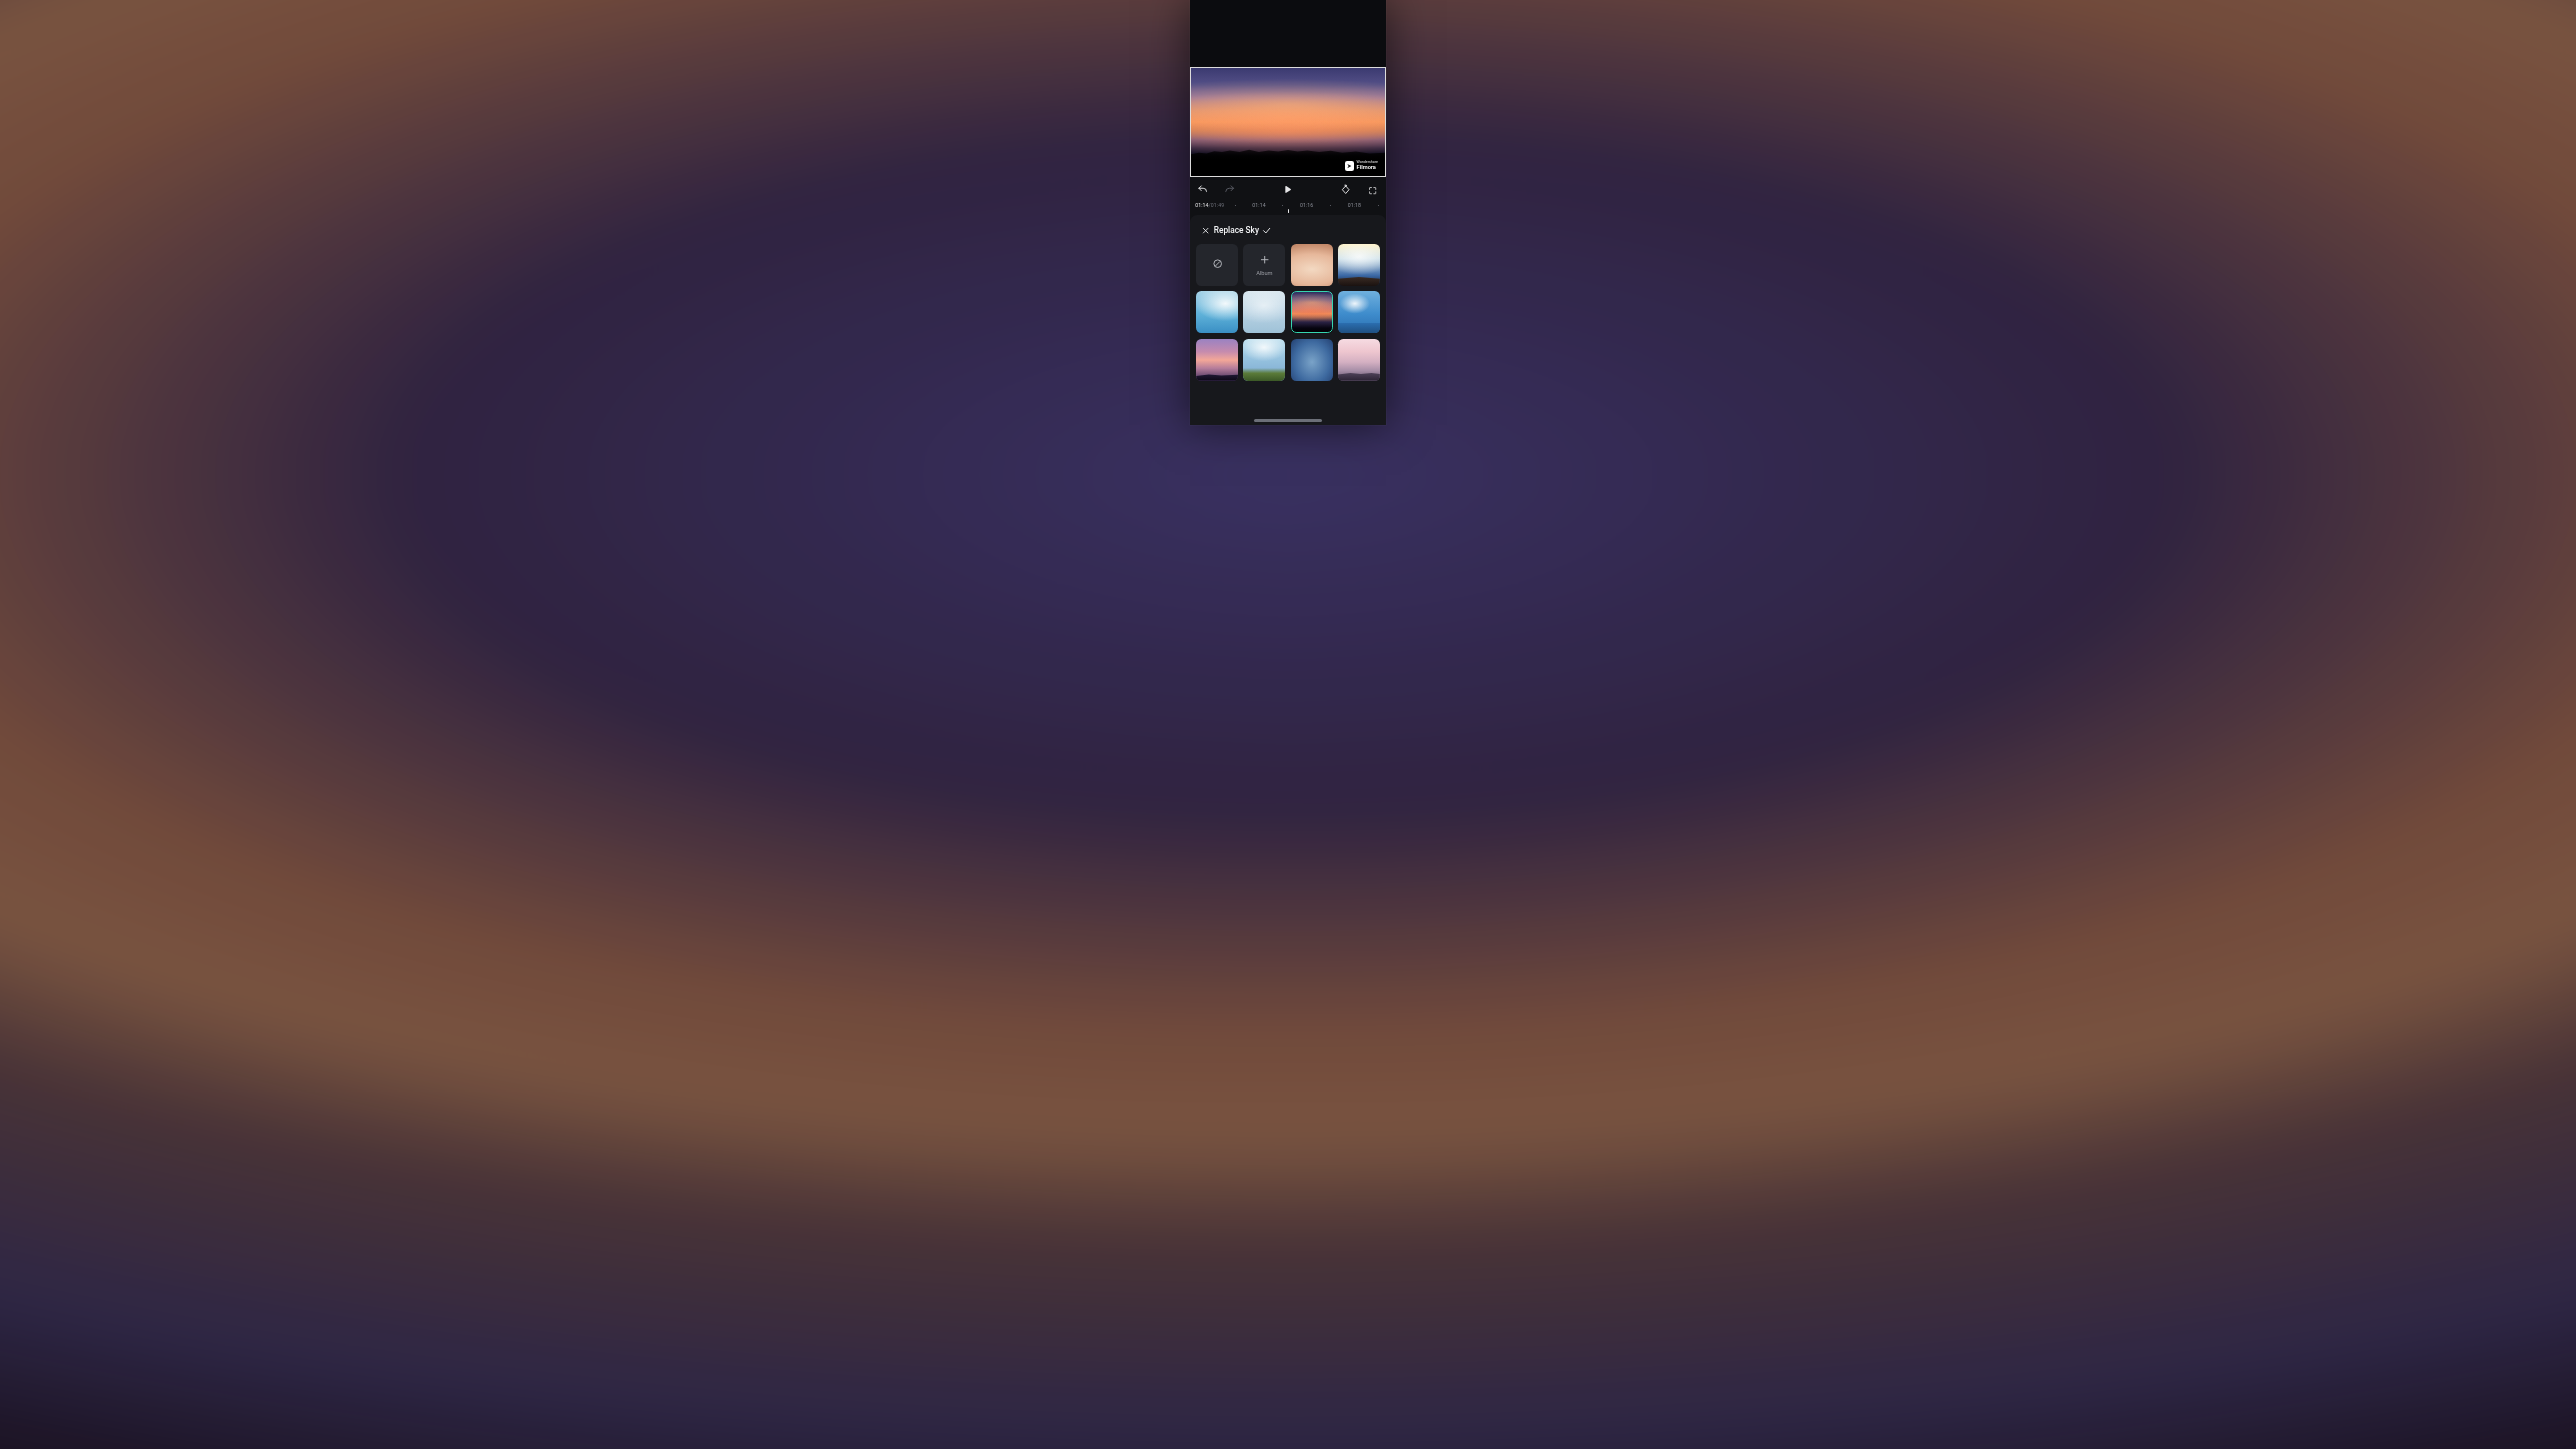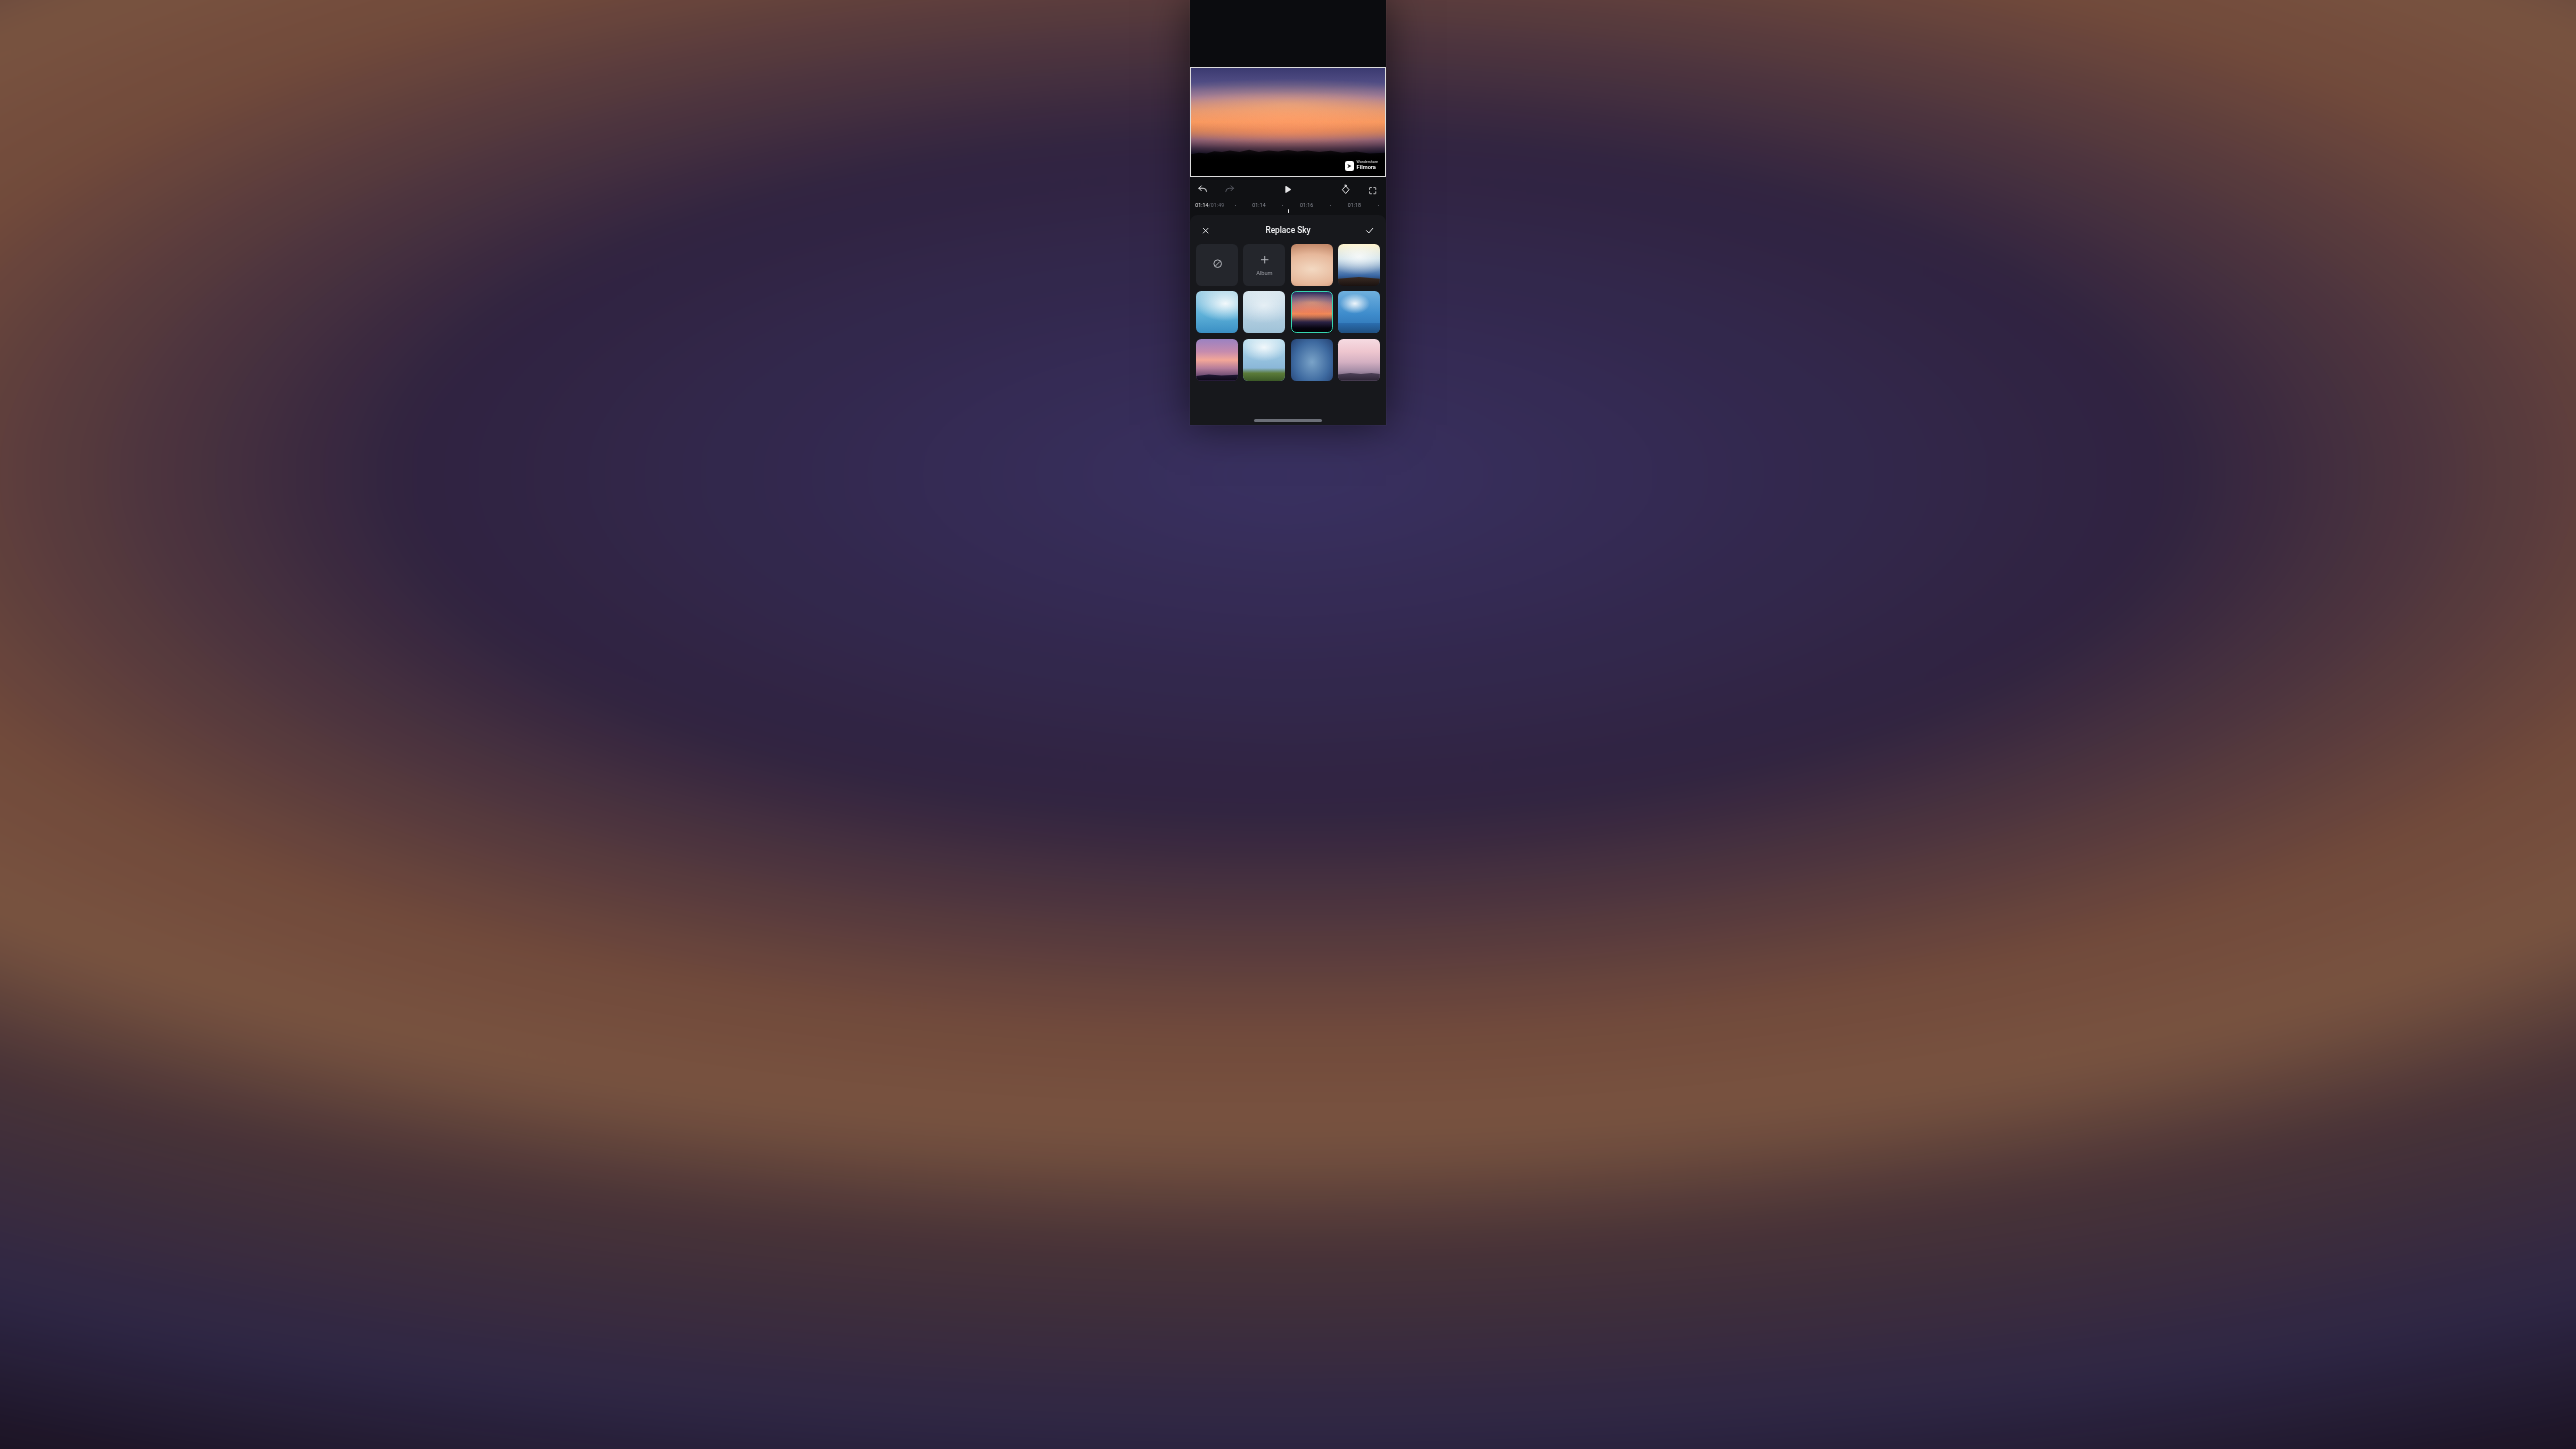--- a/index.html
+++ b/index.html
@@ -160,21 +160,21 @@
     border-top-right-radius: 7.3px;
     margin-top: 2.1px;
     padding: 6.2px 6.2px 5.2px 6.2px;
     display: flex;
     flex-direction: column;
     min-height: 0;
   }
   .sheet-header {
     display: flex;
     align-items: center;
-    justify-content: space-between;
+    justify-content: flex-start;
     padding: 1px 2.1px 6.2px 2.1px;
   }
   .sheet-title {
     color: #f1f2f4;
     font-size: 8.3px;
     font-weight: 500;
   }
   .sheet-header .icon-btn { color: #f1f2f4; }
   .sheet-header .icon-btn svg { width: 9.3px; height: 9.3px; }
 

